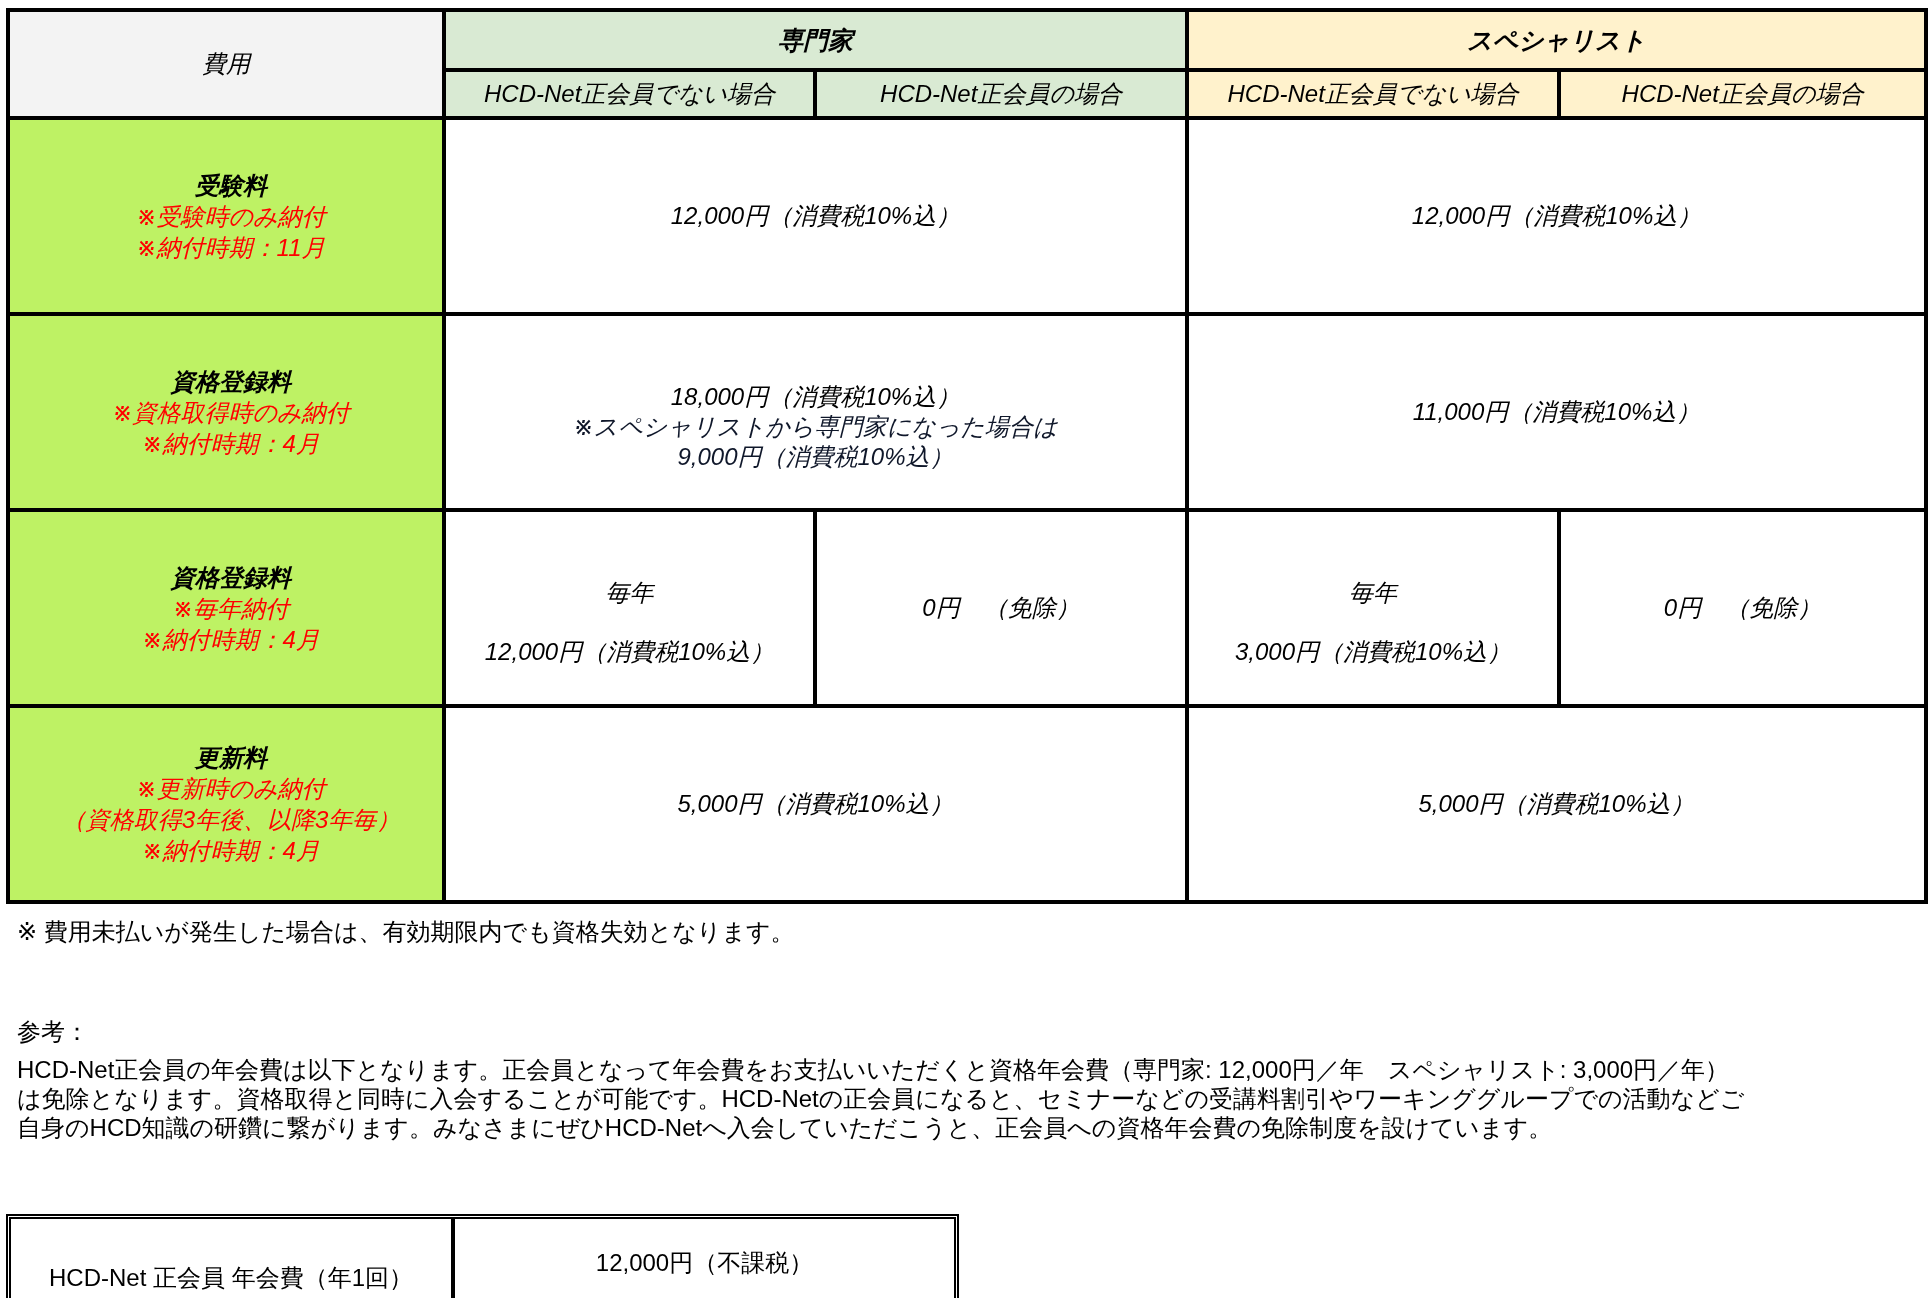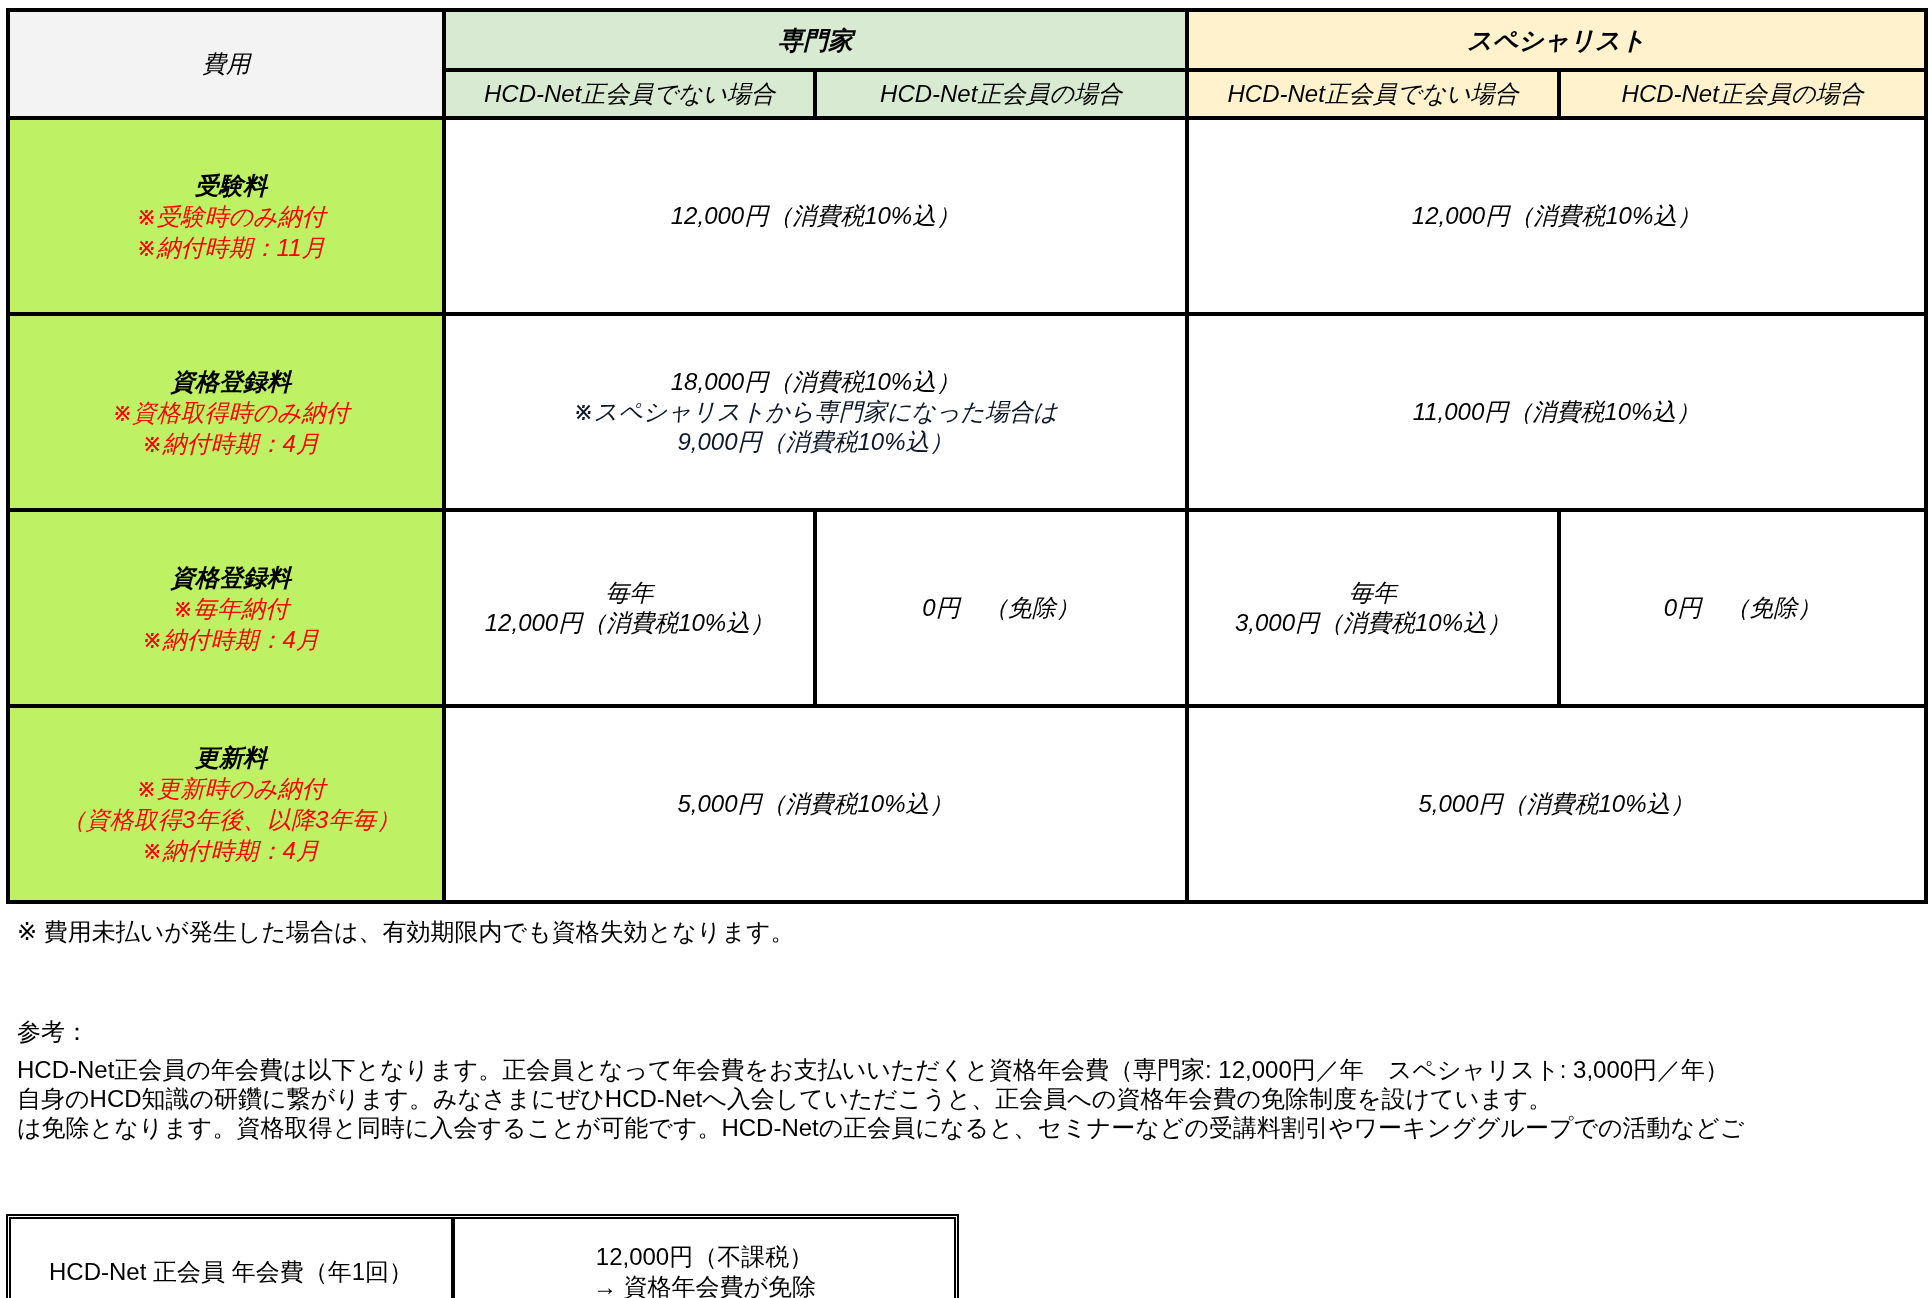--- a/index.html
+++ b/index.html
@@ -58,21 +58,21 @@
     .row-label .label-title {
       font-weight: bold;
       display: block;
     }
     .row-label .note {
       color: #ff0000;
       display: block;
     }
     .fee-table tr.body-row td { height: 192px; }
     .val-note { color: #0f172a; display: block; }
-    .val-line { display: block; }
+    .val-line { display: block; margin-top: 29px; }
 
     .footnote {
       position: absolute;
       left: 17px;
       top: 917px;
       font-size: 24px;
       line-height: 30px;
       white-space: nowrap;
     }
     .ref-title {
@@ -194,22 +194,22 @@
   </tr>
 </tbody>
   </table>
 
 <div class="footnote">※ 費用未払いが発生した場合は、有効期限内でも資格失効となります。</div>
 
 <div class="ref-title">参考：</div>
 
 <div class="ref-paragraph">
   <span>HCD-Net正会員の年会費は以下となります。正会員となって年会費をお支払いいただくと資格年会費（専門家: 12,000円／年　スペシャリスト: 3,000円／年）</span>
+  <span>は免除となります。資格取得と同時に入会することが可能です。HCD-Netの正会員になると、セミナーなどの受講料割引やワーキンググループでの活動などご</span>
   <span>自身のHCD知識の研鑽に繋がります。みなさまにぜひHCD-Netへ入会していただこうと、正会員への資格年会費の免除制度を設けています。</span>
-  <span>は免除となります。資格取得と同時に入会することが可能です。HCD-Netの正会員になると、セミナーなどの受講料割引やワーキンググループでの活動などご</span>
 </div>
 
 <table class="member-table">
   <tbody>
       <tr>
     <td class="m-label">HCD-Net 正会員 年会費（年1回）</td>
     <td>
       <span class="val-line">12,000円（不課税）</span>
       <span class="val-line">→ 資格年会費が免除</span>
     </td>

